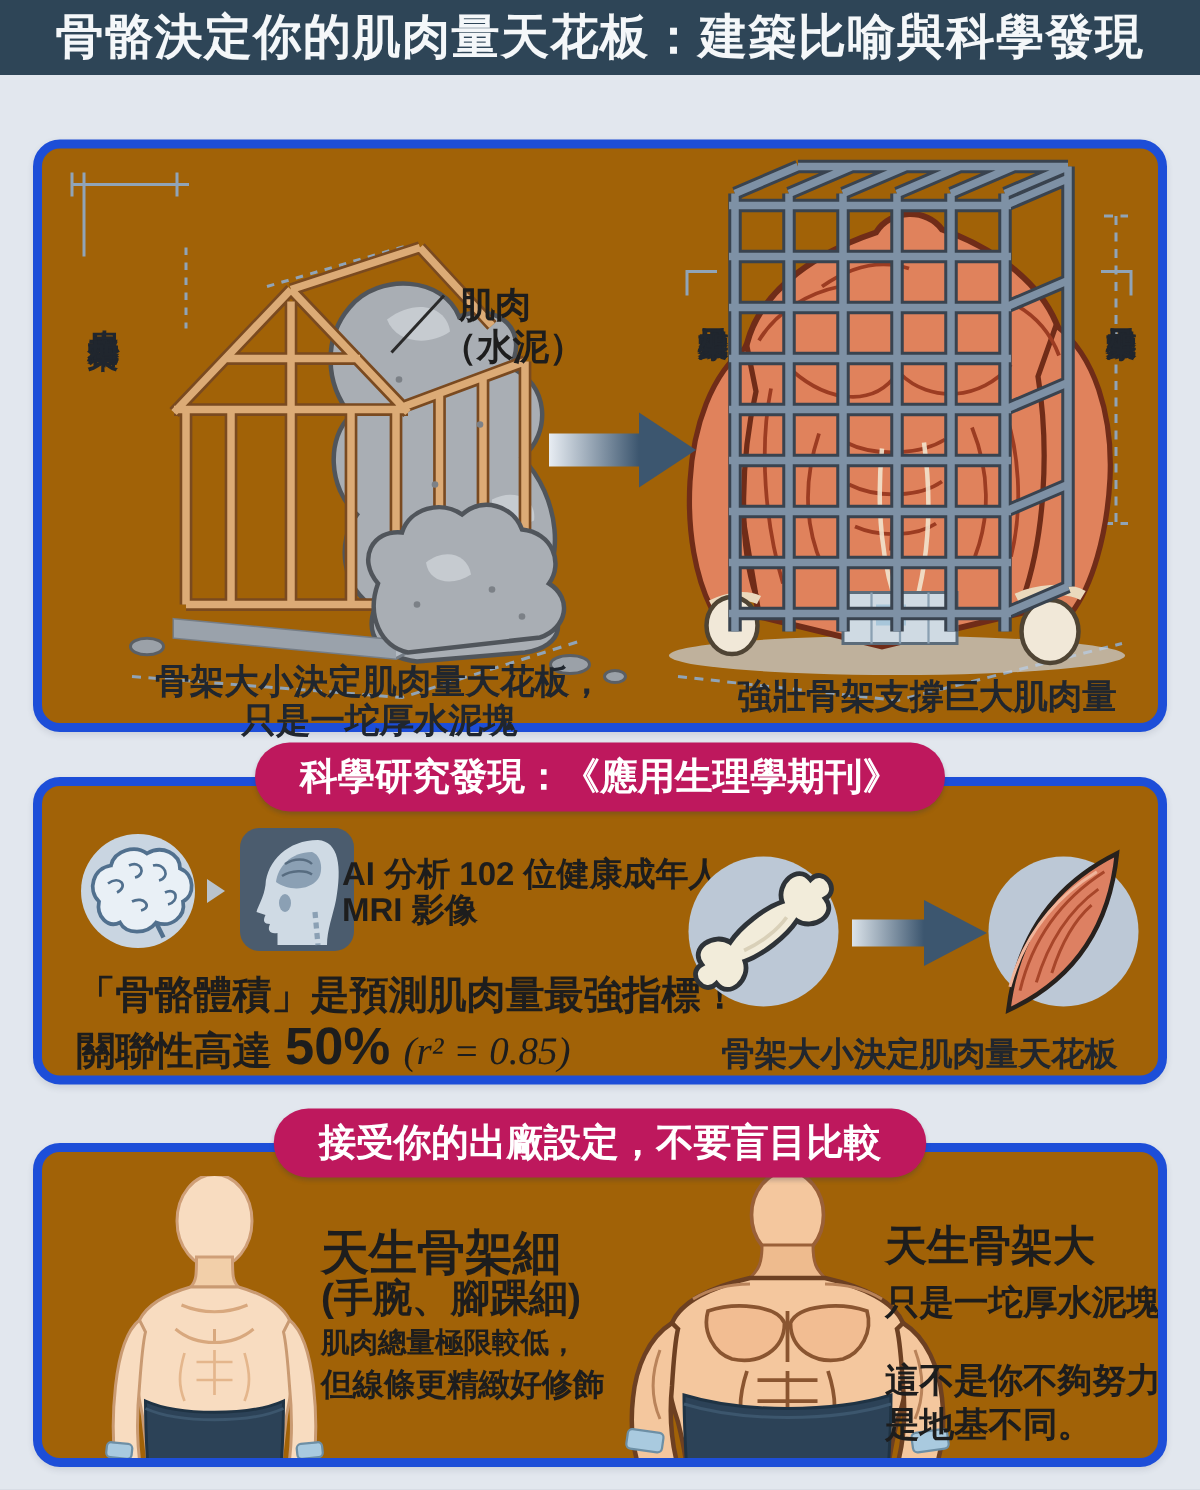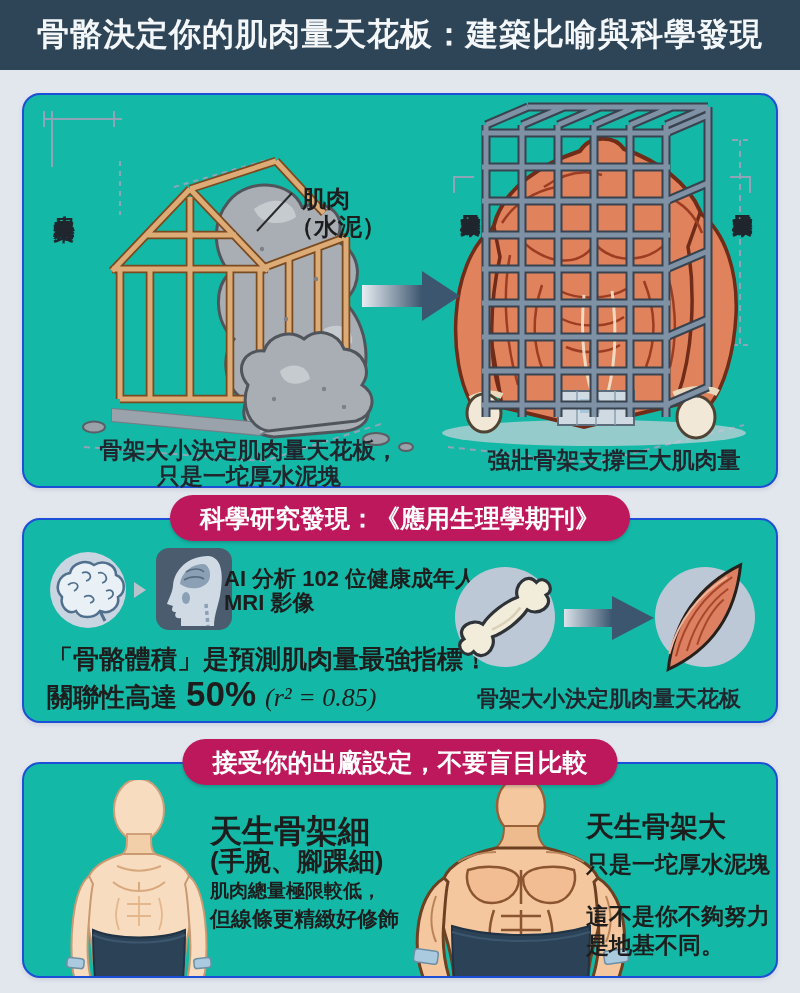--- a/index.html
+++ b/index.html
@@ -1,21 +1,21 @@
 <!DOCTYPE html>
 <html><head>
 <meta charset="utf-8">
 <style>
   html,body{margin:0;padding:0;background:#cfd5dd;}
   .page{position:relative;width:800px;height:993px;background:#e2e7ee;overflow:hidden;
         font-family:"Liberation Sans","DejaVu Sans",sans-serif;color:#1b1b1b;}
-  .titlebar{position:absolute;left:0;top:0;width:800px;height:70px;background:#2e4557;
+  .titlebar{position:absolute;left:0;top:0;width:800px;height:50px;background:#2e4557;
         display:flex;align-items:center;justify-content:center;}
   .titlebar .t{color:#f4f7f9;font-size:32px;font-weight:bold;letter-spacing:1px;white-space:nowrap;}
-  .panel{position:absolute;left:22px;width:756px;background:#14b8a6;border:2px solid #1d4ed8;
+  .panel{position:absolute;left:22px;width:756px;background:#a16207;border:6px solid #1d4ed8;
         border-radius:18px;box-sizing:border-box;box-shadow:0 2px 4px rgba(50,60,80,.12);}
   #panel-building{top:93px;height:395px;}
   #panel-science{top:518px;height:205px;}
   #panel-compare{top:762px;height:216px;overflow:hidden;}
   .pill{position:absolute;left:50%;transform:translateX(-50%);height:46px;line-height:46px;
         background:#be185d;color:#ffffff;border-radius:26px;font-size:25px;font-weight:bold;
         padding:0 30px;white-space:nowrap;z-index:6;box-shadow:0 2px 3px rgba(40,50,70,.25);}
   #pill-science{top:495px;}
   #pill-compare{top:739px;}
   .abs{position:absolute;}

